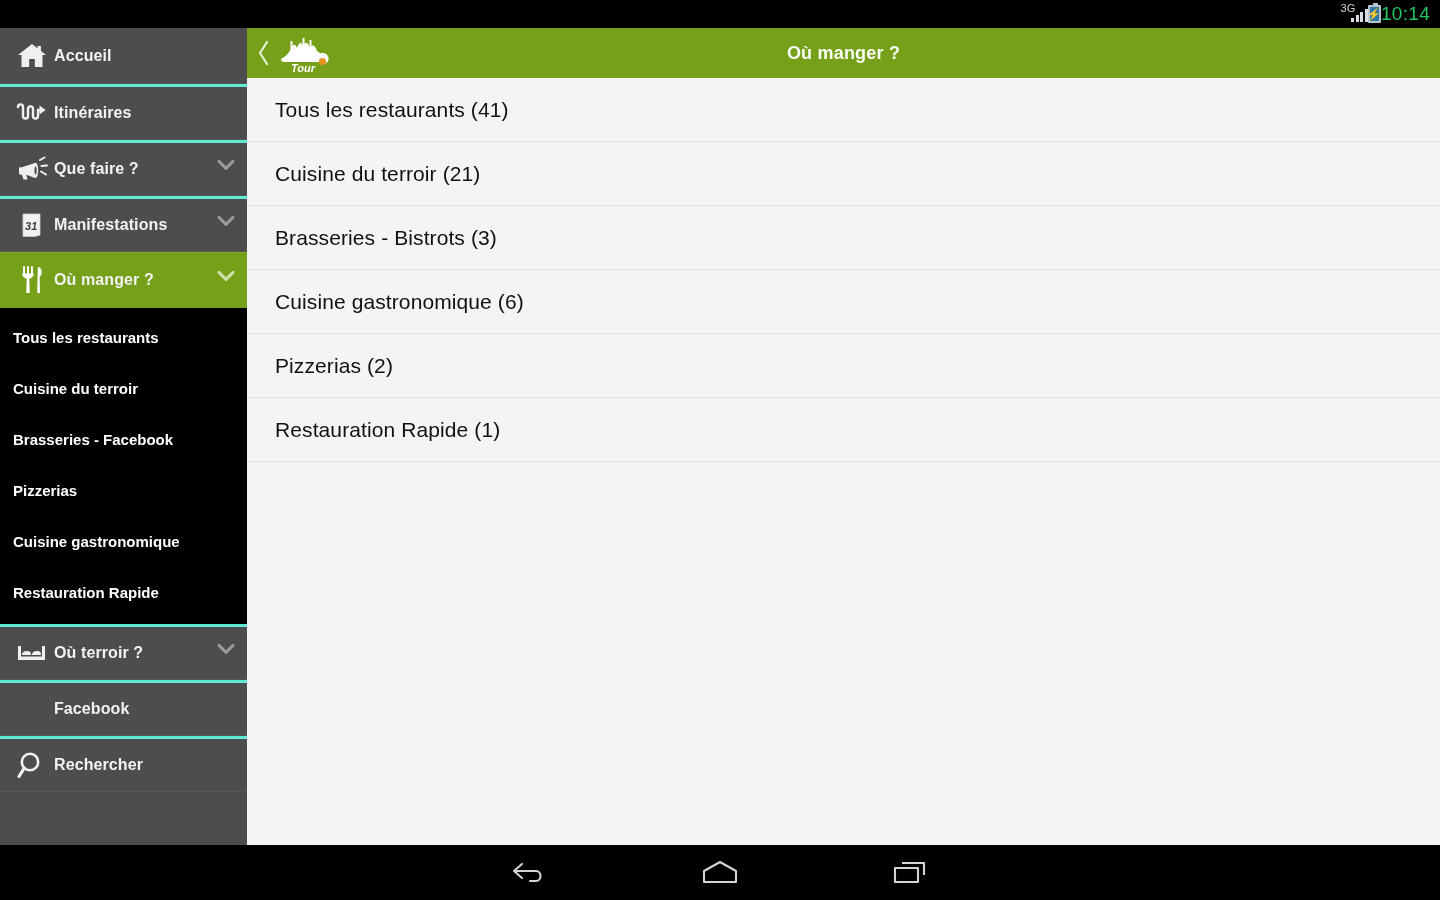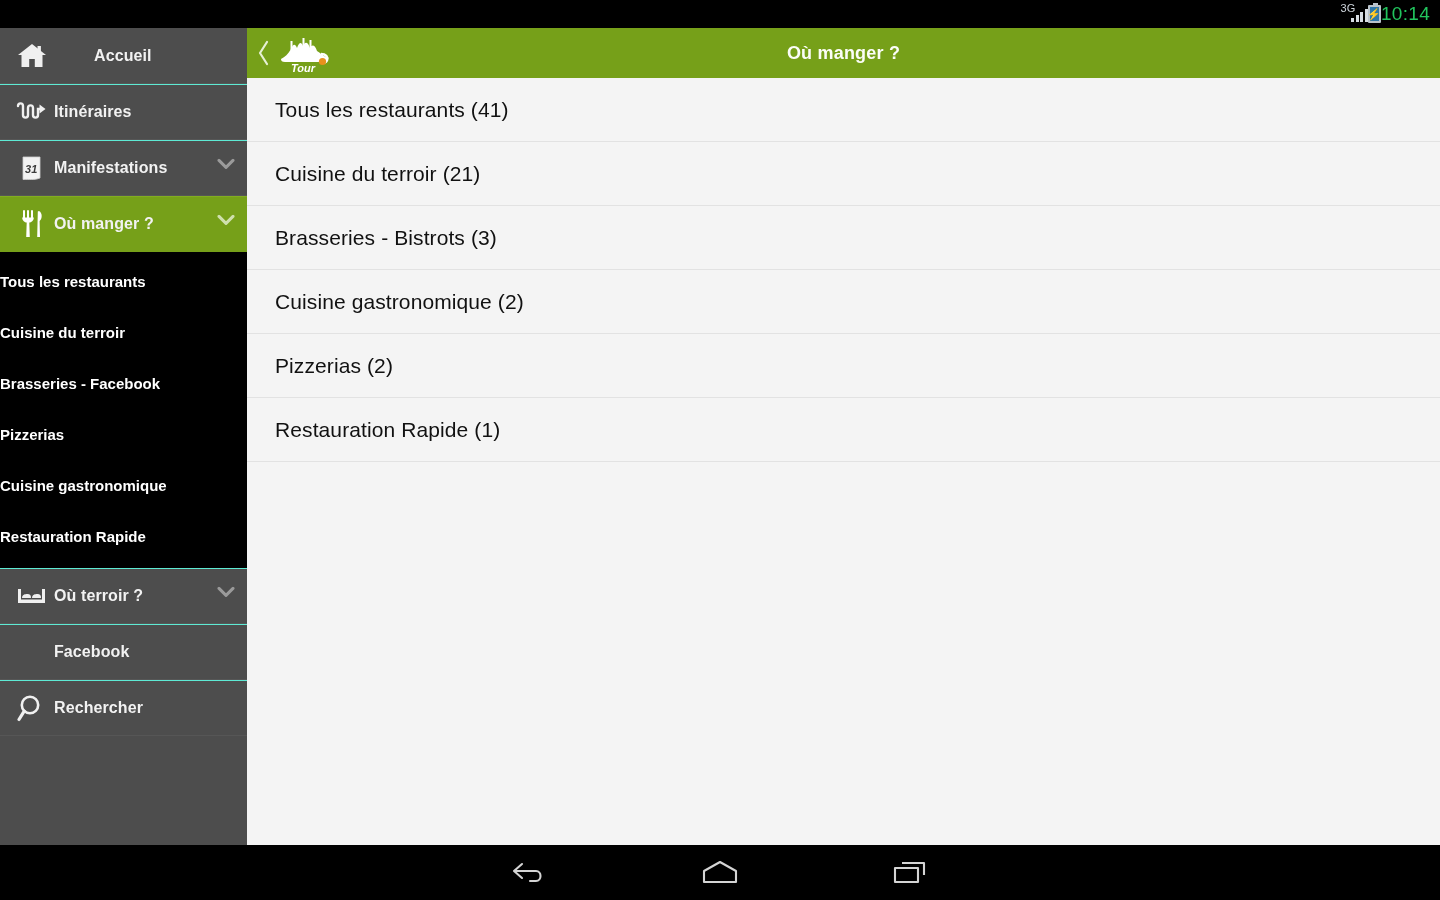--- a/index.html
+++ b/index.html
@@ -40,42 +40,42 @@
   
   .app { position:absolute; top:28px; left:0; width:1440px; height:817px; background:#f4f4f4; }
 
   
   .sidebar {
     position:absolute; top:0; left:0; width:247px; height:817px;
     background:#4d4d4d; overflow:hidden;
   }
   .nav-item {
     height:56px; display:flex; align-items:center; padding-left:10px;
-    border-bottom:1px solid #565656; border-top:1px solid #5eead4;
+    border-bottom:1px solid #565656; border-top:3px solid #5eead4;
     position:relative;
   }
-  .nav-item:first-child { border-top:none;gap:40px; }
+  .nav-item:first-child { border-top:none; }
   .nav-item .ico { width:44px; display:flex; align-items:center; justify-content:center; flex:0 0 44px; }
   .nav-item .lbl {
     color:#f2f2f2; font-size:16px; font-weight:bold; letter-spacing:.1px;
     font-family:"Liberation Sans", sans-serif;
   }
   .nav-item.active { background:#76a019; border-bottom:1px solid #76a019; border-top:1px solid #82ad20; }
   .nav-item .chev {
     position:absolute; right:14px; top:50%; transform:translateY(-60%);
     width:16px; height:16px;
   }
   .nav-item .chev svg { display:block; }
 
   .nav-item.indent .lbl { margin-left:0; }
   .nav-item.indent .ico { flex:0 0 44px; }
 
   .submenu { background:#000; padding:4px 0 6px 0; }
   .sub-item {
-    height:51px; display:flex; align-items:center; 
+    height:51px; display:flex; align-items:center; padding-left:13px;
   }
   .sub-item .lbl { color:#ffffff; font-size:15px; font-weight:bold; }
 
   
   .content { position:absolute; top:0; left:247px; width:1193px; height:817px; background:#f4f4f4; }
   .topbar {
     height:50px; background:#76a019; display:flex; align-items:center; position:relative;
   }
   .back-chevron {
     width:26px; margin-left:4px; display:flex; align-items:center; justify-content:center;
@@ -137,20 +137,36 @@
     <div class="nav-item">
       <span class="ico">
         <svg width="34" height="22" viewBox="0 0 34 22">
           <path d="M3 5 C3 1.5 8 1.5 8 5 L8 14 C8 17.5 13 17.5 13 14 L13 7 C13 3.5 18 3.5 18 7 L18 14 C18 17.5 23 17.5 23 14 L23 8 L27 8" fill="none" stroke="#f0f0f0" stroke-width="2.4" stroke-linecap="round"></path>
           <path d="M24.5 3.5 L30.5 8 L24.5 12.5 Z" fill="#f0f0f0"></path>
         </svg>
       </span>
       <span class="lbl">Itinéraires</span>
     </div>
 
+    <div class="nav-item">
+      <span class="ico">
+        <svg width="32" height="26" viewBox="0 0 32 26">
+          <path d="M3 11 L3 17 C3 18 3.7 18.7 4.7 18.7 L6 18.7 L7.5 23.5 L11.5 23.5 L10.3 18.7 L19 22 L19 7 L5 11.5 C3.9 11.8 3 11 3 11 Z" fill="#f0f0f0"></path>
+          <ellipse cx="19.6" cy="14.4" rx="2.6" ry="7.6" fill="#f0f0f0"></ellipse>
+          <ellipse cx="19.6" cy="14.4" rx="1.1" ry="4" fill="#4d4d4d"></ellipse>
+          <path d="M24 4 L28.5 1.5 M25.5 10 L31 9.5 M25 15.5 L30 18.5" stroke="#f0f0f0" stroke-width="2" stroke-linecap="round" fill="none"></path>
+        </svg>
+      </span>
+      <span class="lbl">Que faire ?</span>
+      <span class="chev">
+        <svg width="18" height="12" viewBox="0 0 18 12">
+            <path d="M2 2 L9 9 L16 2" fill="none" stroke="#9a9a9a" stroke-width="3" stroke-linecap="round" stroke-linejoin="round"></path>
+          </svg>
+      </span>
+    </div>
 
     <div class="nav-item">
       <span class="ico">
         <svg width="28" height="28" viewBox="0 0 28 28">
           <path d="M5 3 L22 3 L22 24 C16 26.5 11 25 5 25.5 Z" fill="#f2f2f2" stroke="#cfcfcf" stroke-width="0.8"></path>
           <text x="13.2" y="18.5" font-family="Liberation Sans, sans-serif" font-size="11" font-weight="bold" font-style="italic" fill="#3b3b3b" text-anchor="middle">31</text>
         </svg>
       </span>
       <span class="lbl">Manifestations</span>
       <span class="chev">
@@ -259,21 +275,21 @@
       <div class="list-row">
         <span class="txt">Tous les restaurants (41)</span>
       </div>
       <div class="list-row">
         <span class="txt">Cuisine du terroir (21)</span>
       </div>
       <div class="list-row">
         <span class="txt">Brasseries - Bistrots (3)</span>
       </div>
       <div class="list-row">
-        <span class="txt">Cuisine gastronomique (2)</span>
+        <span class="txt">Cuisine gastronomique (6)</span>
       </div>
       <div class="list-row">
         <span class="txt">Pizzerias (2)</span>
       </div>
       <div class="list-row">
         <span class="txt">Restauration Rapide (1)</span>
       </div>
     </div>
 
   </div>

